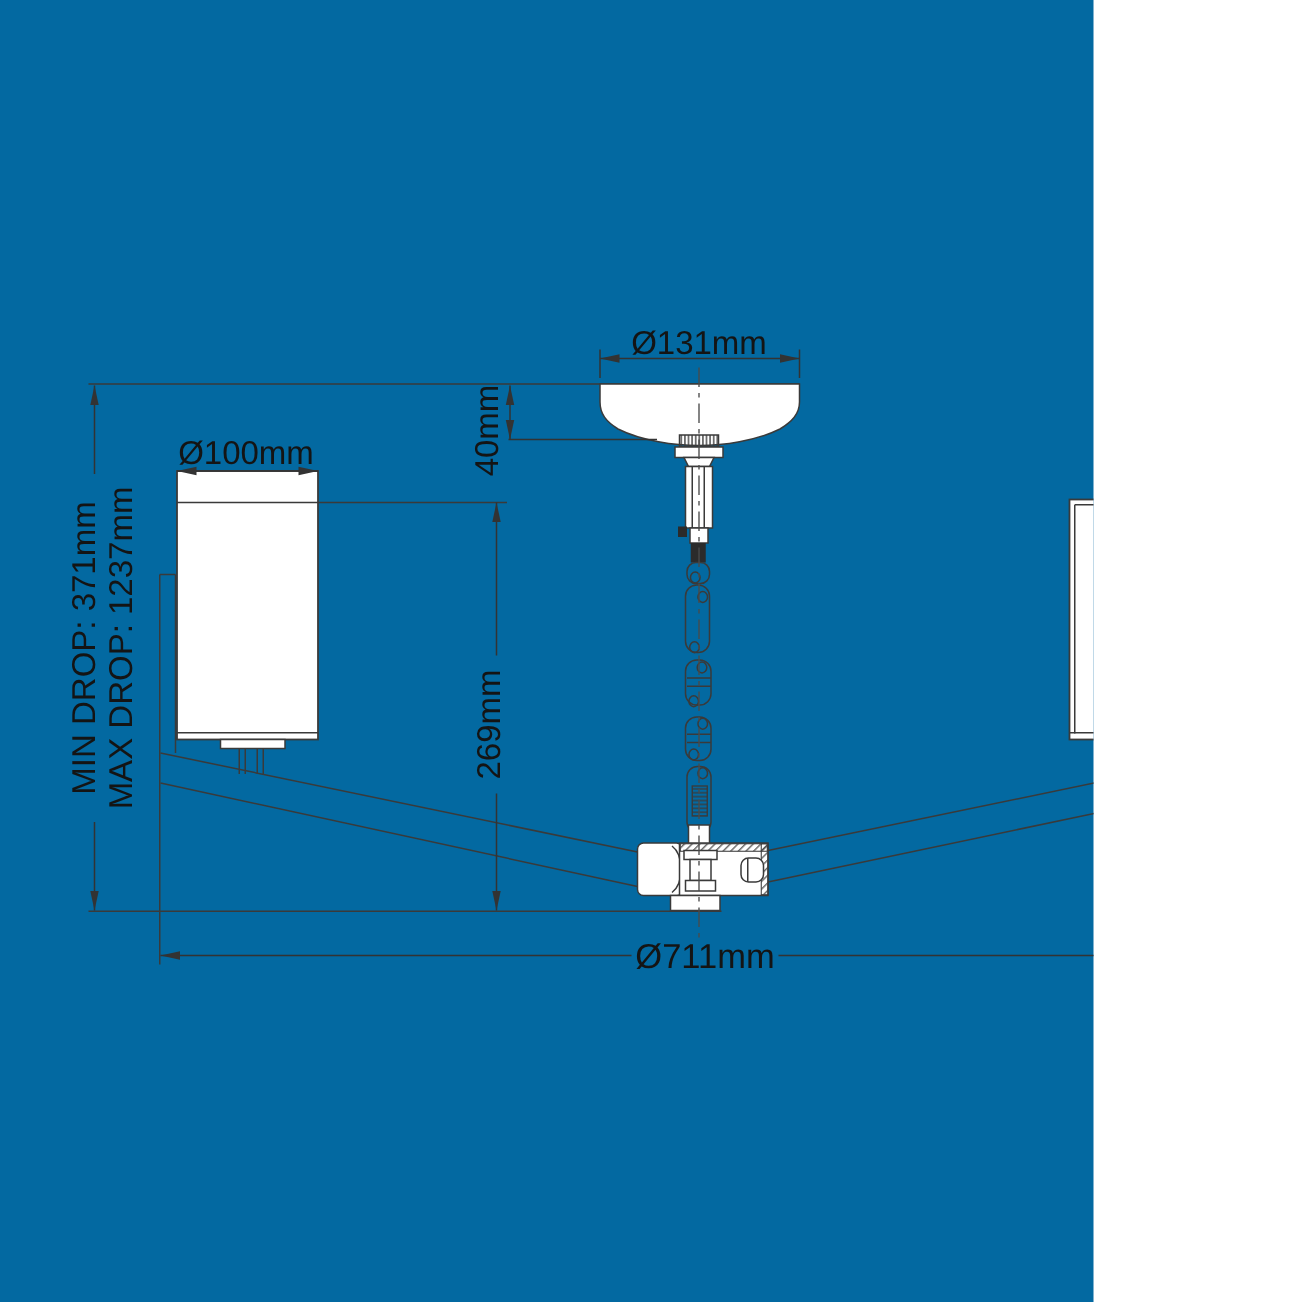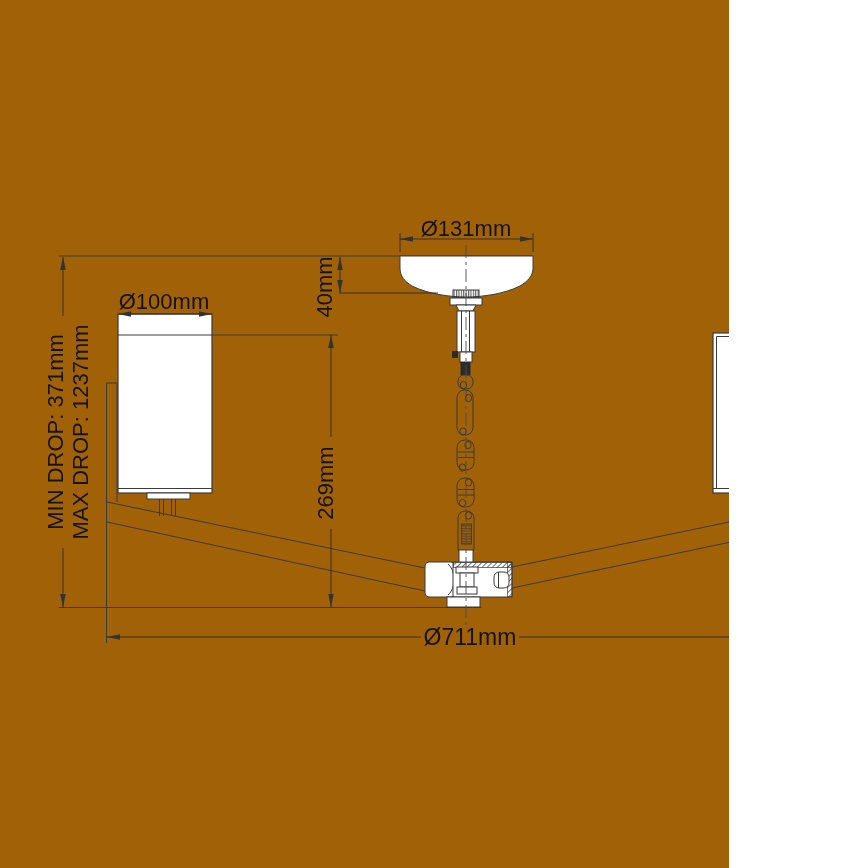--- a/index.html
+++ b/index.html
@@ -1,16 +1,16 @@
 <!DOCTYPE html>
 <html><head>
 <meta charset="utf-8">
 <style>
   html,body{margin:0;padding:0;background:#ffffff;}
-  .page{width:729px;height:868px;position:relative;background:#a16207;overflow:hidden;}
+  .page{width:729px;height:868px;position:relative;background:#0369a1;overflow:hidden;}
   svg{display:block;}
   .ln{stroke:#3a3a3a;stroke-width:1;fill:none;}
   .wfill{fill:#ffffff;stroke:#3a3a3a;stroke-width:1;}
   .wfill2{fill:#ffffff;stroke:#3a3a3a;stroke-width:1.2;}
   .dark{fill:#2b2b2b;stroke:none;}
   .dimln{stroke:#333333;stroke-width:1;fill:none;}
   .cl{stroke:#4a4a4a;stroke-width:0.9;fill:none;stroke-dasharray:13 4 3 4;}
   .dim{font-family:"Liberation Sans",sans-serif;font-size:22px;fill:#141414;}
   .dimbig{font-family:"Liberation Sans",sans-serif;font-size:23px;fill:#141414;}
 </style>

